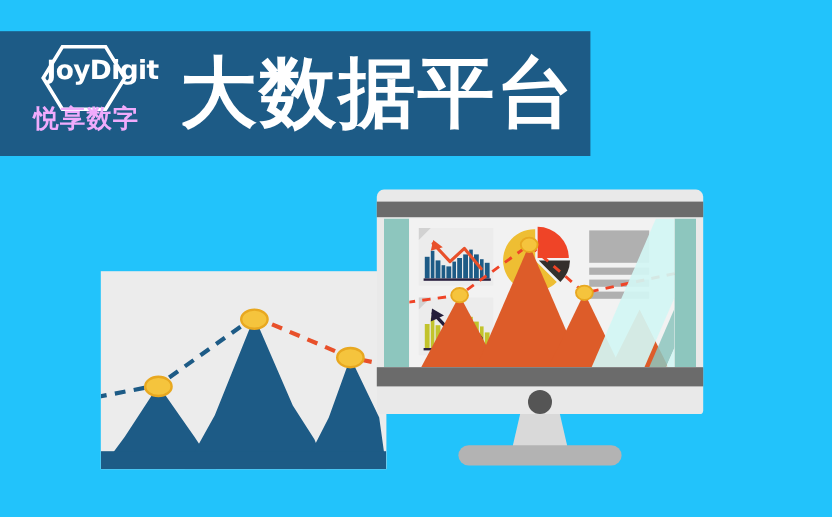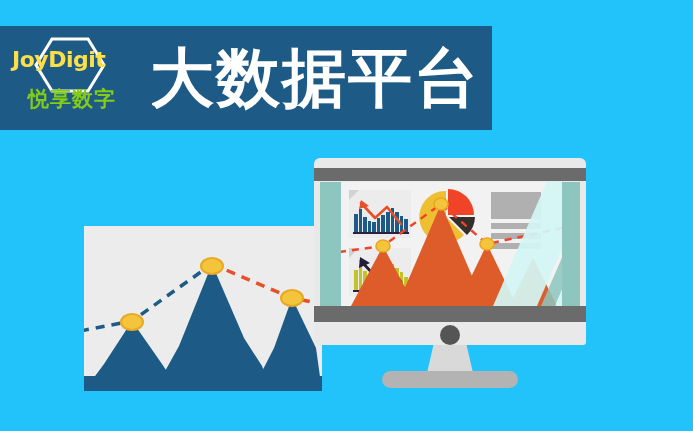--- a/index.html
+++ b/index.html
@@ -44,35 +44,35 @@
     left: 22px;
     top: 2px;
     width: 72px;
     height: 56px;
   }
   .logo-word {
     position: absolute;
     left: 0;
     top: 14px;
     width: 120px;
-    text-align: left;
-    color: #fde047;
+    text-align: right;
+    color: #ffffff;
     font-size: 22px;
     font-weight: bold;
     letter-spacing: -0.5px;
     font-family: "DejaVu Sans", sans-serif;
     line-height: 1;
   }
   .logo-sub {
     position: absolute;
     left: 0;
     top: 54px;
     width: 120px;
     text-align: center;
-    color: #84cc16;
+    color: #f0abfc;
     font-size: 21px;
     font-weight: bold;
     letter-spacing: 1px;
     line-height: 1;
     font-family: "DejaVu Sans", sans-serif;
   }
   .header-title {
     color: #ffffff;
     font-size: 64px;
     font-weight: bold;

